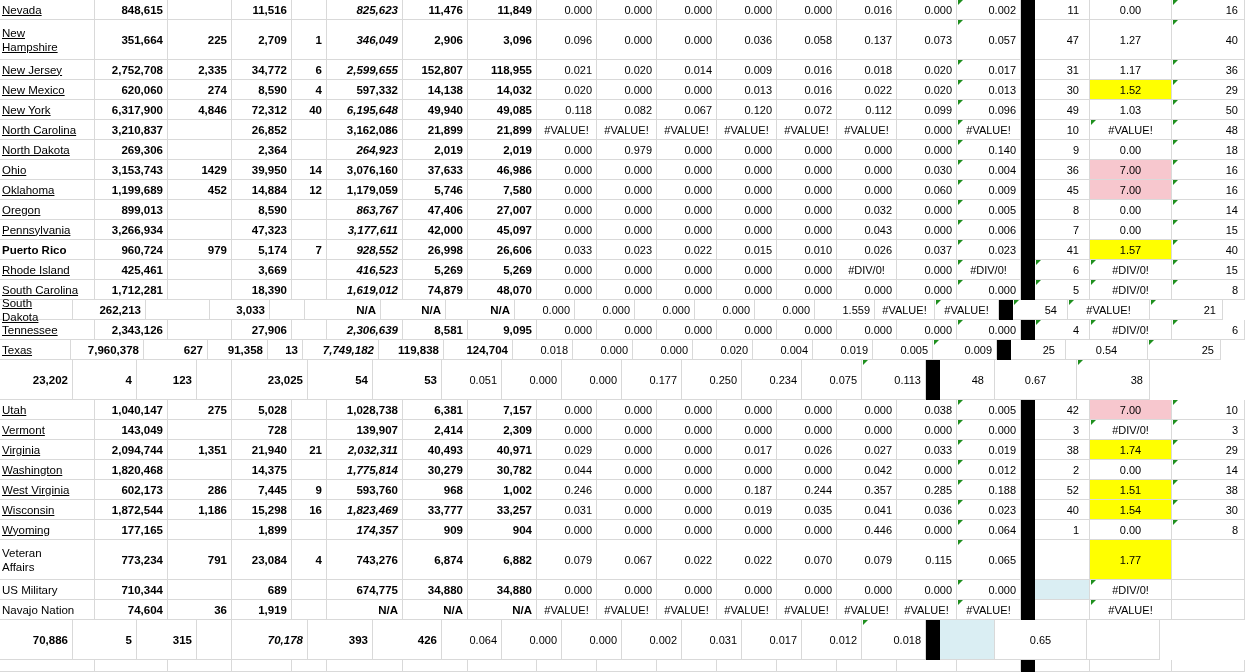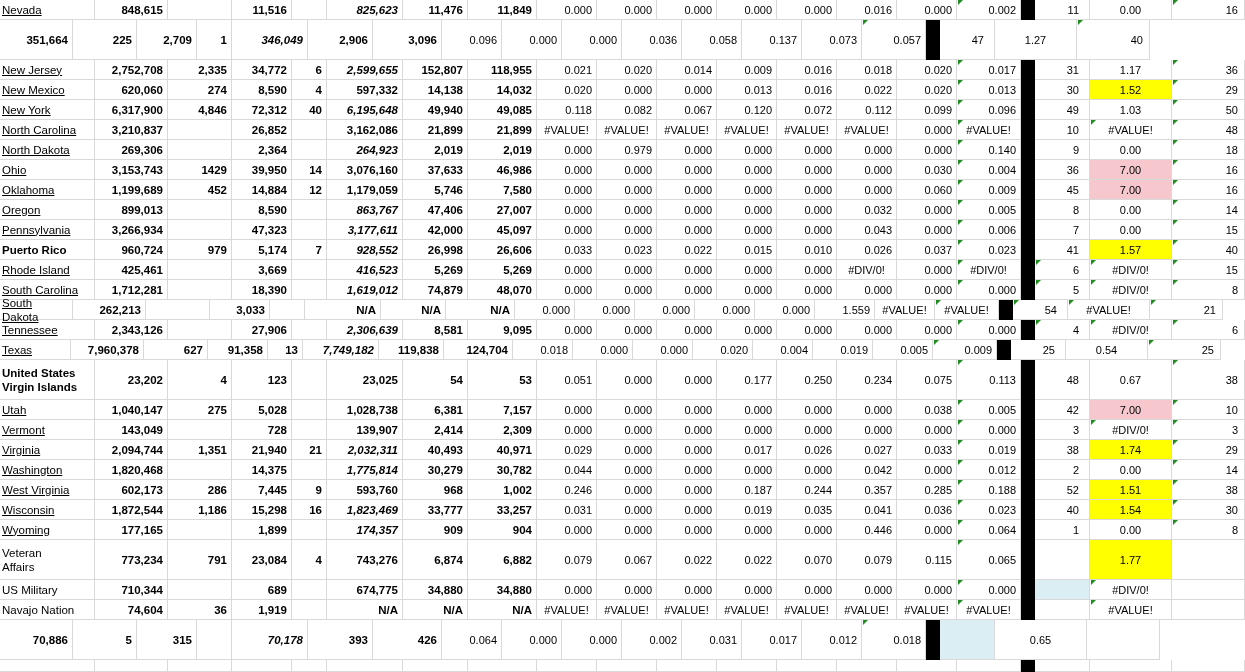--- a/index.html
+++ b/index.html
@@ -55,20 +55,22 @@
       <div class="cell" style="width:60px">0.000</div>
       <div class="cell" style="width:60px">0.016</div>
       <div class="cell" style="width:60px">0.000</div>
       <div class="cell" style="width:64px"><span class="flag"></span>0.002</div>
       <div class="cell divider" style="width:14px"></div>
       <div class="cell qcell" style="width:55px">11</div>
       <div class="cell rcell" style="width:82px">0.00</div>
       <div class="cell tcell" style="width:73px"><span class="flag"></span>16</div>
     </div>
     <div class="row" style="height:40px">
+      <div class="cell name u" style="width:95px">New
+Hampshire</div>
       <div class="cell bnum" style="width:73px">351,664</div>
       <div class="cell bnum" style="width:64px">225</div>
       <div class="cell bnum" style="width:60px">2,709</div>
       <div class="cell bnum" style="width:35px">1</div>
       <div class="cell bnum ital" style="width:76px">346,049</div>
       <div class="cell bnum" style="width:65px">2,906</div>
       <div class="cell bnum" style="width:69px">3,096</div>
       <div class="cell" style="width:60px">0.096</div>
       <div class="cell" style="width:60px">0.000</div>
       <div class="cell" style="width:60px">0.000</div>
@@ -406,22 +408,20 @@
       <div class="cell" style="width:60px">0.004</div>
       <div class="cell" style="width:60px">0.019</div>
       <div class="cell" style="width:60px">0.005</div>
       <div class="cell" style="width:64px"><span class="flag"></span>0.009</div>
       <div class="cell divider" style="width:14px"></div>
       <div class="cell qcell" style="width:55px">25</div>
       <div class="cell rcell" style="width:82px">0.54</div>
       <div class="cell tcell" style="width:73px"><span class="flag"></span>25</div>
     </div>
     <div class="row" style="height:40px">
-      <div class="cell name b" style="width:95px">United States
-Virgin Islands</div>
       <div class="cell bnum" style="width:73px">23,202</div>
       <div class="cell bnum" style="width:64px">4</div>
       <div class="cell bnum" style="width:60px">123</div>
       <div class="cell bnum" style="width:35px"></div>
       <div class="cell bnum" style="width:76px">23,025</div>
       <div class="cell bnum" style="width:65px">54</div>
       <div class="cell bnum" style="width:69px">53</div>
       <div class="cell" style="width:60px">0.051</div>
       <div class="cell" style="width:60px">0.000</div>
       <div class="cell" style="width:60px">0.000</div>

